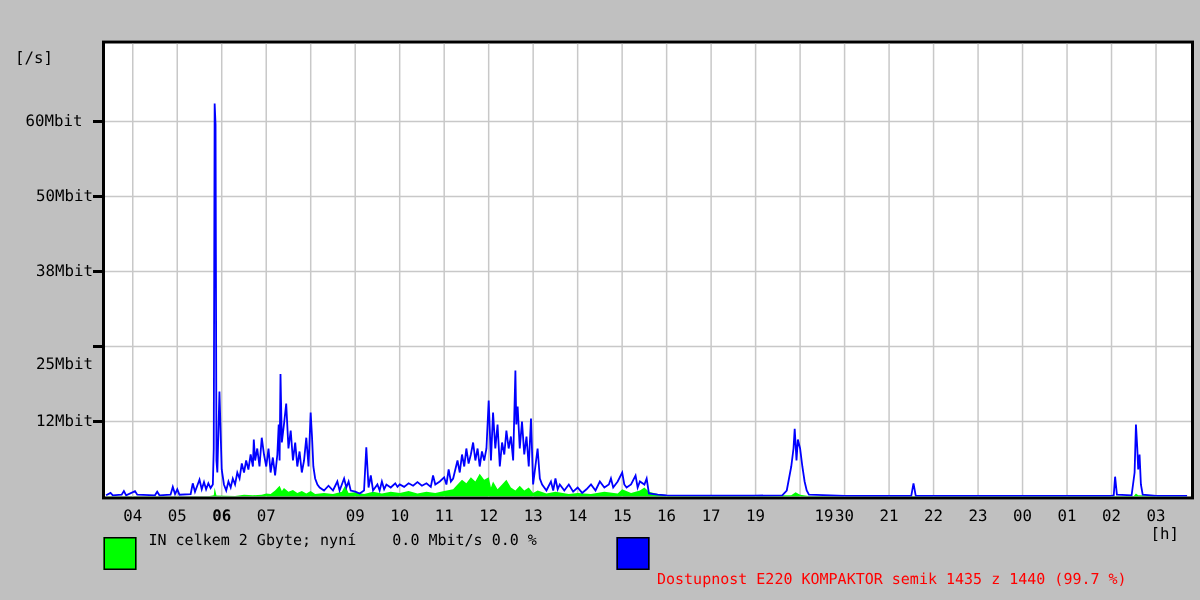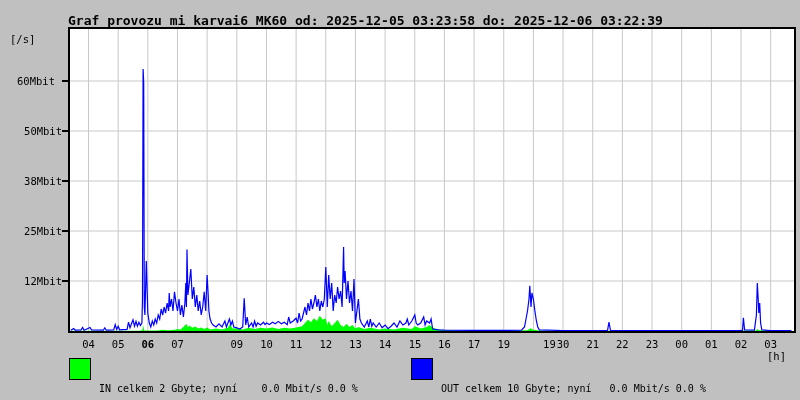--- a/index.html
+++ b/index.html
@@ -20,29 +20,28 @@
   .plot-frame{
     position:absolute;left:68px;top:27px;width:724px;height:302px;
     border:2px solid #000;background:#ffffff;
   }
   .plot-frame svg{display:block;}
   .ylab{position:absolute;font-size:10.5px;color:#000;width:52px;text-align:right;height:12px;line-height:12px;}
   .ytick{position:absolute;background:#000;width:6px;height:2px;}
   .xlab{position:absolute;font-size:10.5px;color:#000;width:20px;text-align:center;top:338px;height:12px;line-height:12px;}
   .xunit{position:absolute;left:767px;top:350px;font-size:10.5px;color:#000;}
   .swatch{position:absolute;width:20px;height:20px;border:1px solid #000;}
-  .legend-text{position:absolute;top:383px;font-size:10px;color:#000;white-space:pre;line-height:12px;text-align:center;}
+  .legend-text{position:absolute;top:355px;font-size:10px;color:#000;white-space:pre;line-height:12px;text-align:center;}
   .avail{position:absolute;left:438px;top:381px;font-size:10px;white-space:pre;line-height:12px;}
 </style>
 </head>
 <body>
 
 <div id="screen">
 
-  <div class="title">Graf provozu mi_karvai6_MK60 od: 2025-12-05 03:23:58 do: 2025-12-06 03:22:39</div>
 
   <div class="yunit">[/s]</div>
 
   <div class="plot-frame">
     <svg id="chart-svg" width="724" height="302" viewBox="0 0 724 302" preserveAspectRatio="none">
         <line x1="18.5" y1="0" x2="18.5" y2="302" stroke="#c8c8c8" stroke-width="1"></line>
         <line x1="48.16" y1="0" x2="48.16" y2="302" stroke="#c8c8c8" stroke-width="1"></line>
         <line x1="77.82" y1="0" x2="77.82" y2="302" stroke="#c8c8c8" stroke-width="1"></line>
         <line x1="107.48" y1="0" x2="107.48" y2="302" stroke="#c8c8c8" stroke-width="1"></line>
         <line x1="137.14" y1="0" x2="137.14" y2="302" stroke="#c8c8c8" stroke-width="1"></line>
@@ -75,21 +74,21 @@
       </svg>
   </div>
 
   <div id="axis-labels">
       <div class="ylab" style="left: 10px; top: 75px; text-align: center;">60Mbit</div>
       <div class="ytick" style="left: 62px; top: 80px;"></div>
       <div class="ylab" style="left: 10px; top: 125px;">50Mbit</div>
       <div class="ytick" style="left: 62px; top: 130px;"></div>
       <div class="ylab" style="left: 10px; top: 175px;">38Mbit</div>
       <div class="ytick" style="left: 62px; top: 180px;"></div>
-      <div class="ylab" style="left: 10px; top: 225px;">25Mbit</div>
+      <div class="ylab" style="left: 10px; top: 237px;">25Mbit</div>
       <div class="ytick" style="left: 62px; top: 230px;"></div>
       <div class="ylab" style="left: 10px; top: 275px;">12Mbit</div>
       <div class="ytick" style="left: 62px; top: 280px;"></div>
       <div class="xlab" style="left: 78.5px;">04</div>
       <div class="xlab" style="left: 108.16px;">05</div>
       <div class="xlab" style="left: 137.82px; font-weight: bold;">06</div>
       <div class="xlab" style="left: 167.48px;">07</div>
       <div class="xlab" style="left: 226.8px;">09</div>
       <div class="xlab" style="left: 256.46px;">10</div>
       <div class="xlab" style="left: 286.12px;">11</div>
@@ -110,16 +109,16 @@
       <div class="xlab" style="left: 731.02px;">02</div>
       <div class="xlab" style="left: 760.68px;">03</div>
     </div>
 
   <div class="xunit">[h]</div>
 
   <div class="swatch" style="left: 69px; top: 358px; background: rgb(0, 255, 0);"></div>
   <div class="legend-text" style="left:99px;">IN celkem 2 Gbyte; nyní    0.0 Mbit/s 0.0 %</div>
 
   <div class="swatch" style="left: 411px; top: 358px; background: rgb(0, 0, 255);"></div>
-  <div class="legend-text" style="left:441px;">OUT celkem 10 Gbyte; nyní   0.0 Mbit/s 0.0 %</div>
 
+  <div class="avail" style="color: rgb(255, 0, 0);">Dostupnost E220 KOMPAKTOR semik 1435 z 1440 (99.7 %)</div>
 
 </div>
 
 </body></html>

